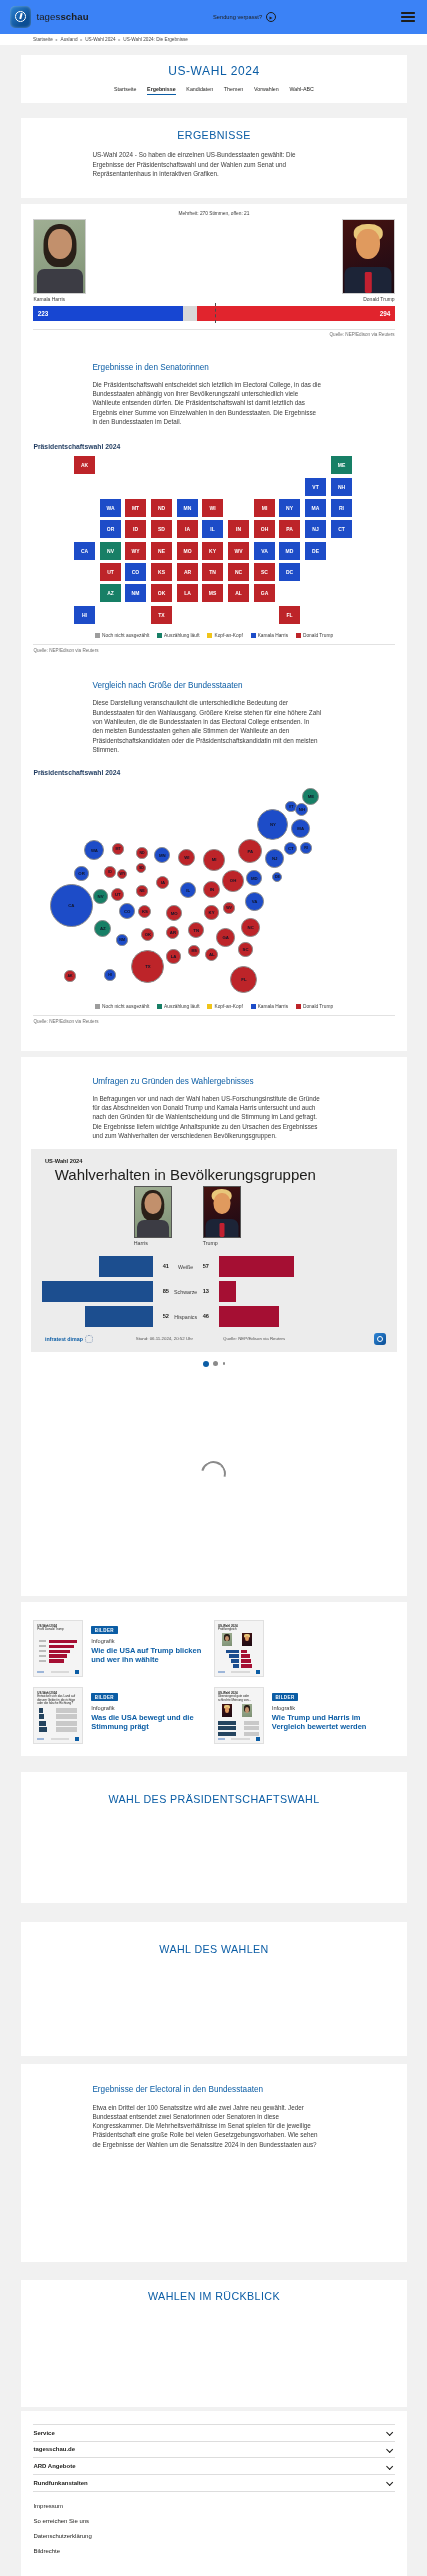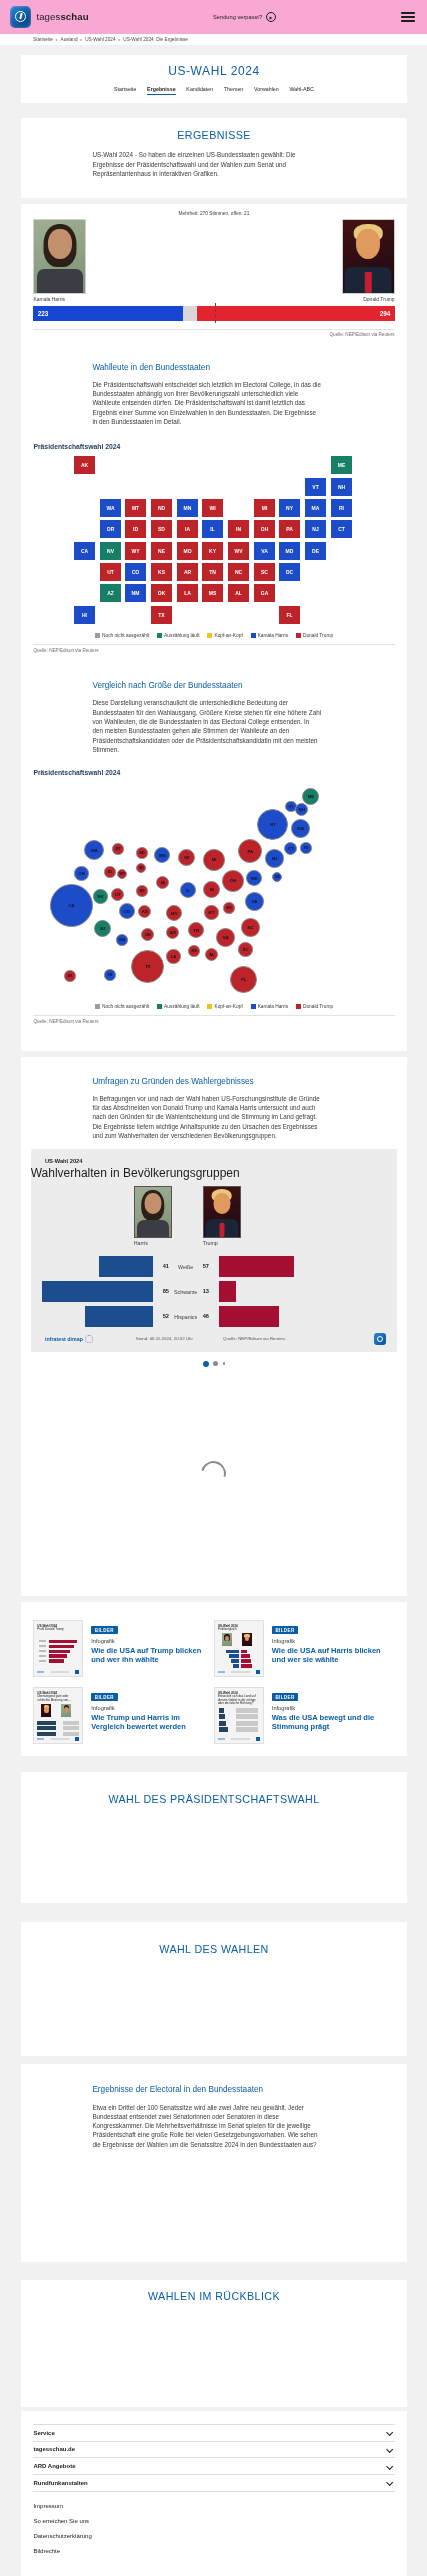--- a/index.html
+++ b/index.html
@@ -1,19 +1,19 @@
 <!DOCTYPE html>
 <html lang="de" style="font-size:11.4px"><head>
 <meta charset="utf-8">
 <style>
   html,body{margin:0;padding:0}
   body{width:428px;height:2576px;background:#f1f1f1;font-family:"Liberation Sans",sans-serif;color:#3a3a3a;overflow:hidden;position:relative}
   .card{background:#fff;margin:0 21.4px;position:relative}
   
-  .site-header{background:#f9a8d4;height:34px;display:flex;align-items:center;justify-content:space-between;padding:0 13px 0 10px}
+  .site-header{background:#3b82f6;height:34px;display:flex;align-items:center;justify-content:space-between;padding:0 13px 0 10px}
   .brand{display:flex;align-items:center;gap:5px}
   .app-icon{width:21.4px;height:21.4px;border-radius:5px;background:linear-gradient(135deg,#2f86d6 0%,#0b4e94 70%);position:relative;box-shadow:inset 0 0 2.9px rgba(255,255,255,.4)}
   .app-icon .ring{position:absolute;left:5px;top:5px;width:8.6px;height:8.6px;border:1.6px solid #fff;border-radius:50%}
   .app-icon .one{position:absolute;left:10px;top:6.4px;width:1.7px;height:5.7px;background:#fff;transform:rotate(14deg)}
   .wordmark{font-size:9.6px;color:#1d1d1b;letter-spacing:0.1px}
   .wordmark b{font-weight:700}
   .sendung{display:flex;align-items:center;gap:3.6px;font-size:5.7px;color:#1d1d1b}
   .play{width:8.6px;height:8.6px;border:0.9px solid #1d1d1b;border-radius:50%;display:flex;align-items:center;justify-content:center;font-size:3.9px;color:#1d1d1b}
   .burger{width:14.3px;display:flex;flex-direction:column;gap:2.5px;cursor:pointer}
   .burger div{height:1.7px;background:#1d1d1b;border-radius:0.7px}
@@ -66,21 +66,21 @@
   .legend .it{display:flex;align-items:center;gap:2.1px}
   .legend .sw{width:5px;height:5px;display:inline-block}
   
   .bubblemap{position:relative;width:314px;height:217px;margin:4.3px 0 0 12px}
   .bubble{position:absolute;border-radius:50%;display:flex;align-items:center;justify-content:center;color:#101428;font-weight:700;border:0.7px solid #8a8a8a;box-sizing:border-box;cursor:pointer}
   
   .survey-card{height:539px}
   .survey-card .pad-top{padding-top:11.4px}
   .dimap-panel{position:relative;background:#ececec;height:203px;margin:8.6px 9.3px 0;overflow:hidden}
   .dimap-kicker{position:absolute;left:14.3px;top:8.6px;font-size:5.7px;font-weight:700;color:#1d1d1b}
-  .dimap-title{position:absolute;left:0;top:17px;font-size:12px;color:#1d1d1b}
+  .dimap-title{position:absolute;left:24px;top:17px;font-size:15px;color:#1d1d1b}
   .dimap-photo{position:absolute;width:36px;height:50px;top:37px;border:0.7px solid #555;overflow:hidden}
   .dimap-name{position:absolute;top:91px;font-size:5.3px;color:#3a3a3a}
   .dg-val{position:absolute;width:14.3px;font-size:5.7px;font-weight:700;color:#1d1d1b;text-align:center}
   .dg-grp{position:absolute;font-size:5.3px;color:#3a3a3a;text-align:center;width:40px}
   .dg-bar{position:absolute;height:21.4px}
   .dimap-foot{position:absolute;bottom:7.1px;left:14.3px;right:11.4px;display:flex;align-items:center;font-size:4.4px;color:#555}
   .dimap-logo{color:#0b5da5;font-weight:700;font-size:5.3px;display:flex;align-items:center;gap:2.1px}
   .dimap-ring{width:5.7px;height:5.7px;border:1.4px dotted #7f96b5;border-radius:50%}
   .ts-mini{width:12px;height:12px;border-radius:2.9px;background:linear-gradient(135deg,#2f86d6,#0b4e94);position:relative;margin-left:auto}
   .ts-mini .ring{position:absolute;left:3.2px;top:3.2px;width:4.3px;height:4.3px;border:1.1px solid #fff;border-radius:50%}
@@ -201,21 +201,21 @@
     <div class="seg" id="segRed" style="width: 54.6468%; background: rgb(225, 36, 45);"></div>
     <div class="lbl l">223</div>
     <div class="lbl r">294</div>
     <div class="marker" id="majMarker" style="left: 50.1859%;"></div>
   </div>
   <div style="height:7.1px"></div>
   <div class="divider"></div>
   <div class="quelle right">Quelle: NEP/Edison via Reuters</div>
 
   <div style="height:17px"></div>
-  <h3 class="sub-title indent">Wahlleute in den Bundesstaaten</h3>
+  <h3 class="sub-title indent">Ergebnisse in den Senatorinnen</h3>
   <p class="body-text indent">Die Präsidentschaftswahl entscheidet sich letztlich im Electoral College, in das die Bundesstaaten abhängig von ihrer Bevölkerungszahl unterschiedlich viele Wahlleute entsenden dürfen. Die Präsidentschaftswahl ist damit letztlich das Ergebnis einer Summe von Einzelwahlen in den Bundesstaaten. Die Ergebnisse in den Bundesstaaten im Detail.</p>
   <div style="height:10px"></div>
   <div class="chart-kicker">Präsidentschaftswahl 2024</div>
   <div class="tilemap" id="tilemap">
       <div class="tile" style="left: 0px; top: 0px; background: rgb(189, 36, 41);">AK</div>
       <div class="tile" style="left: 257px; top: 0px; background: rgb(23, 127, 102);">ME</div>
       <div class="tile" style="left: 231px; top: 21.4px; background: rgb(29, 76, 200);">VT</div>
       <div class="tile" style="left: 257px; top: 21.4px; background: rgb(29, 76, 200);">NH</div>
       <div class="tile" style="left: 26px; top: 43px; background: rgb(29, 76, 200);">WA</div>
       <div class="tile" style="left: 51px; top: 43px; background: rgb(189, 36, 41);">MT</div>
@@ -484,21 +484,40 @@
           <div style="position: absolute; left: 16.4px; top: 38px; width: 7.8px; height: 3.6px; background: rgb(28, 78, 143);"></div>
           <div style="position: absolute; left: 26px; top: 38px; width: 10px; height: 3.6px; background: rgb(165, 15, 51);"></div>
           <div style="position: absolute; left: 18px; top: 43px; width: 6.4px; height: 3.6px; background: rgb(28, 78, 143);"></div>
           <div style="position: absolute; left: 26px; top: 43px; width: 11.4px; height: 3.6px; background: rgb(165, 15, 51);"></div>
           <div class="foot">
             <span class="fl"></span>
             <span class="fm"></span>
             <span class="sq"></span>
           </div>
         </div>
-        <div class="t-meta"><span class="badge">BILDER</span><div class="kicker">Infografik</div><div class="t-title">Wie die USA auf Harris blicken und wer sie wählte</div></div>
+      </div>
+      <div class="teaser">
+        <div class="thumb">
+          <div class="tk">US-Wahl 2024</div>
+          <div class="tt">Entwickelt sich das Land auf diesem Gebiet in die richtige oder die falsche Richtung?</div>
+          <div style="position: absolute; left: 4.3px; top: 20px; width: 4.3px; height: 4.3px; background: rgb(36, 68, 95);"></div>
+          <div style="position: absolute; left: 21.4px; top: 20px; width: 21.4px; height: 4.3px; background: rgb(201, 201, 201);"></div>
+          <div style="position: absolute; left: 4.3px; top: 26px; width: 5.7px; height: 4.3px; background: rgb(36, 68, 95);"></div>
+          <div style="position: absolute; left: 21.4px; top: 26px; width: 21.4px; height: 4.3px; background: rgb(201, 201, 201);"></div>
+          <div style="position: absolute; left: 4.3px; top: 33px; width: 7.1px; height: 4.3px; background: rgb(36, 68, 95);"></div>
+          <div style="position: absolute; left: 21.4px; top: 33px; width: 21.4px; height: 4.3px; background: rgb(201, 201, 201);"></div>
+          <div style="position: absolute; left: 4.3px; top: 39px; width: 8.6px; height: 4.3px; background: rgb(36, 68, 95);"></div>
+          <div style="position: absolute; left: 21.4px; top: 39px; width: 21.4px; height: 4.3px; background: rgb(201, 201, 201);"></div>
+          <div class="foot">
+            <span class="fl"></span>
+            <span class="fm"></span>
+            <span class="sq"></span>
+          </div>
+        </div>
+        <div class="t-meta"><span class="badge">BILDER</span><div class="kicker">Infografik</div><div class="t-title">Was die USA bewegt und die Stimmung prägt</div></div>
       </div>
       <div class="teaser">
         <div class="thumb">
           <div class="tk">US-Wahl 2024</div>
           <div class="tt">Überwiegend gute oder schlechte Meinung von...</div>
           <div style="position: absolute; left: 7.1px; top: 15.7px; display: flex; gap: 10px;">
             <span class="mini-ph p-trump">
               <div style="position: absolute; left: 2.1px; top: 1.4px; width: 5.7px; height: 3.6px; background: rgb(232, 199, 122); border-radius: 40%;"></div>
               <div style="position: absolute; left: 2.9px; top: 2.9px; width: 4.3px; height: 5.7px; background: rgb(224, 154, 94); border-radius: 45%;"></div>
             </span>
@@ -514,40 +533,20 @@
           <div style="position: absolute; left: 2.9px; top: 44px; width: 18.5px; height: 3.9px; background: rgb(36, 68, 95);"></div>
           <div style="position: absolute; left: 28.5px; top: 44px; width: 15.7px; height: 3.9px; background: rgb(201, 201, 201);"></div>
           <div class="foot">
             <span class="fl"></span>
             <span class="fm"></span>
             <span class="sq"></span>
           </div>
         </div>
         <div class="t-meta"><span class="badge">BILDER</span><div class="kicker">Infografik</div><div class="t-title">Wie Trump und Harris im Vergleich bewertet werden</div></div>
       </div>
-      <div class="teaser">
-        <div class="thumb">
-          <div class="tk">US-Wahl 2024</div>
-          <div class="tt">Entwickelt sich das Land auf diesem Gebiet in die richtige oder die falsche Richtung?</div>
-          <div style="position: absolute; left: 4.3px; top: 20px; width: 4.3px; height: 4.3px; background: rgb(36, 68, 95);"></div>
-          <div style="position: absolute; left: 21.4px; top: 20px; width: 21.4px; height: 4.3px; background: rgb(201, 201, 201);"></div>
-          <div style="position: absolute; left: 4.3px; top: 26px; width: 5.7px; height: 4.3px; background: rgb(36, 68, 95);"></div>
-          <div style="position: absolute; left: 21.4px; top: 26px; width: 21.4px; height: 4.3px; background: rgb(201, 201, 201);"></div>
-          <div style="position: absolute; left: 4.3px; top: 33px; width: 7.1px; height: 4.3px; background: rgb(36, 68, 95);"></div>
-          <div style="position: absolute; left: 21.4px; top: 33px; width: 21.4px; height: 4.3px; background: rgb(201, 201, 201);"></div>
-          <div style="position: absolute; left: 4.3px; top: 39px; width: 8.6px; height: 4.3px; background: rgb(36, 68, 95);"></div>
-          <div style="position: absolute; left: 21.4px; top: 39px; width: 21.4px; height: 4.3px; background: rgb(201, 201, 201);"></div>
-          <div class="foot">
-            <span class="fl"></span>
-            <span class="fm"></span>
-            <span class="sq"></span>
-          </div>
-        </div>
-        <div class="t-meta"><span class="badge">BILDER</span><div class="kicker">Infografik</div><div class="t-title">Was die USA bewegt und die Stimmung prägt</div></div>
-      </div>
     </div>
 </section>
 
 <div class="sec-gap10"></div>
 
 <section class="card ph-card house-card">
   <h2 class="big-title">WAHL DES PRÄSIDENTSCHAFTSWAHL</h2>
 </section>
 
 <div class="sec-gap14"></div>

